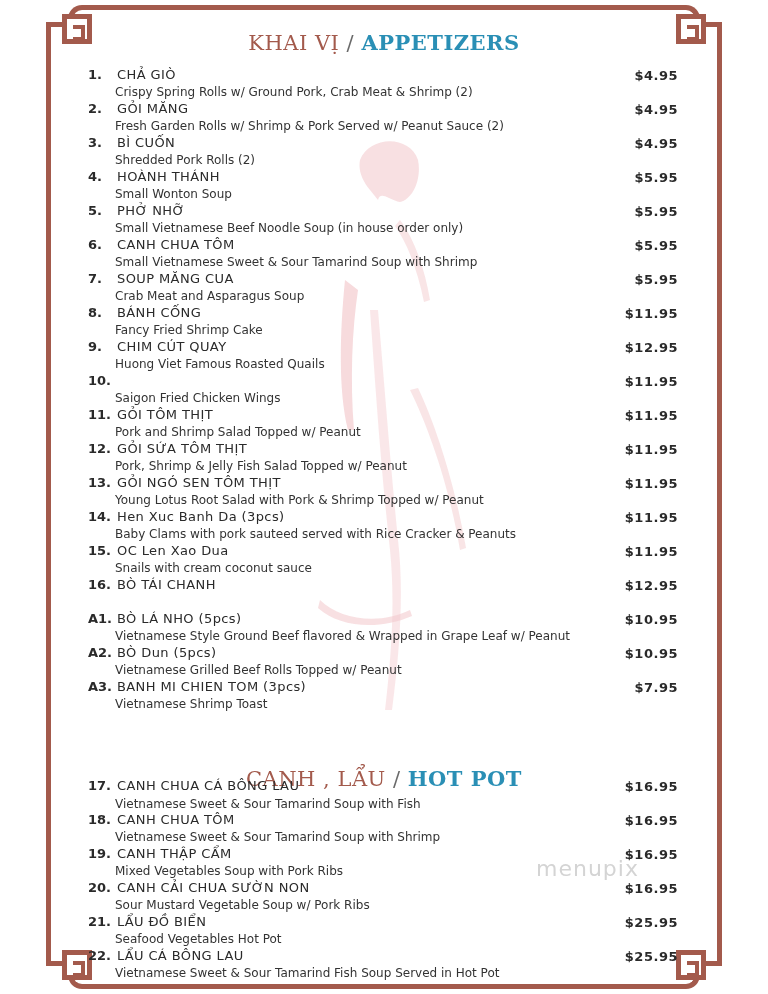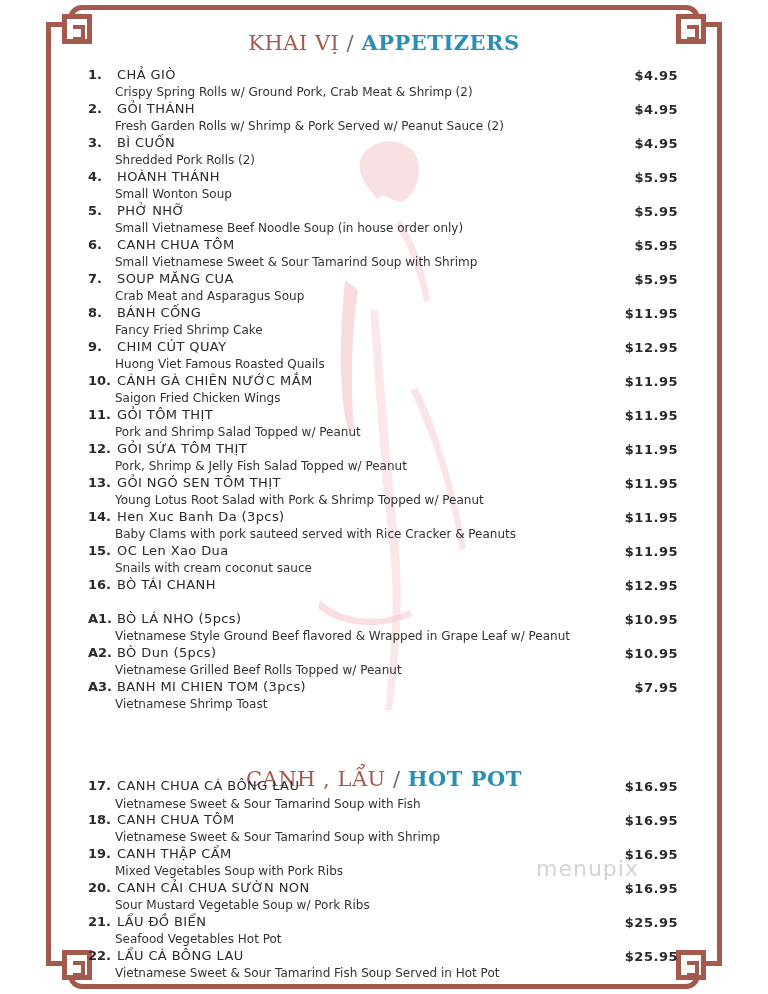--- a/index.html
+++ b/index.html
@@ -83,21 +83,21 @@
 
 <div class="menu" style="top:67px;">
   <div class="item">
       <span class="num">1.</span>
       <span class="name">CHẢ GIÒ</span>
       <span class="desc">Crispy Spring Rolls w/ Ground Pork, Crab Meat &amp; Shrimp (2)</span>
       <span class="price">$4.95</span>
     </div>
   <div class="item">
       <span class="num">2.</span>
-      <span class="name">GỎI THÁNH</span>
+      <span class="name">GỎI MĂNG</span>
       <span class="desc">Fresh Garden Rolls w/ Shrimp &amp; Pork Served w/ Peanut Sauce (2)</span>
       <span class="price">$4.95</span>
     </div>
   <div class="item">
       <span class="num">3.</span>
       <span class="name">BÌ CUỐN</span>
       <span class="desc">Shredded Pork Rolls (2)</span>
       <span class="price">$4.95</span>
     </div>
   <div class="item">
@@ -131,21 +131,20 @@
       <span class="price">$11.95</span>
     </div>
   <div class="item">
       <span class="num">9.</span>
       <span class="name">CHIM CÚT QUAY</span>
       <span class="desc">Huong Viet Famous Roasted Quails</span>
       <span class="price">$12.95</span>
     </div>
   <div class="item">
       <span class="num">10.</span>
-      <span class="name">CÁNH GÀ CHIÊN NƯỚC MẮM</span>
       <span class="desc">Saigon Fried Chicken Wings</span>
       <span class="price">$11.95</span>
     </div>
   <div class="item">
       <span class="num">11.</span>
       <span class="name">GỎI TÔM THỊT</span>
       <span class="desc">Pork and Shrimp Salad Topped w/ Peanut</span>
       <span class="price">$11.95</span>
     </div>
   <div class="item">

